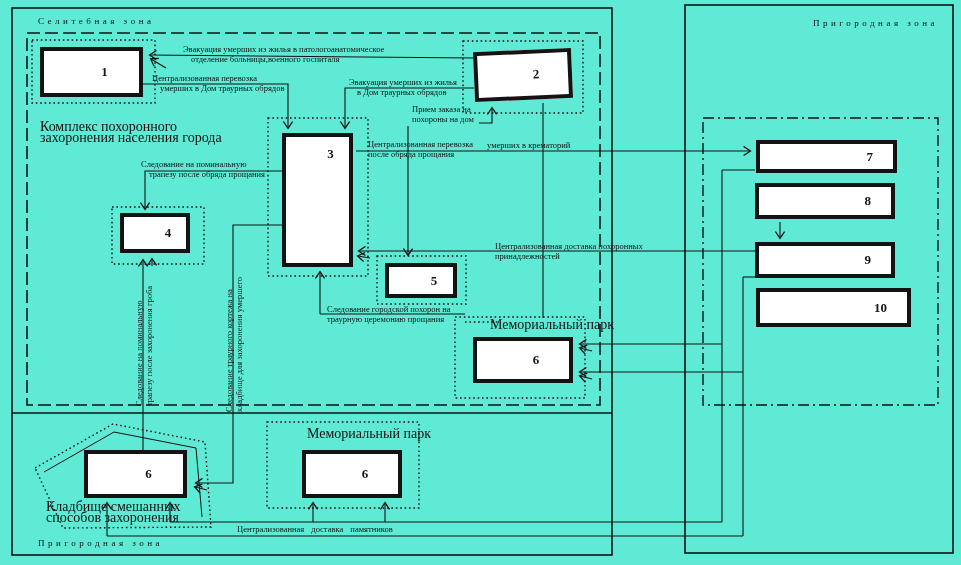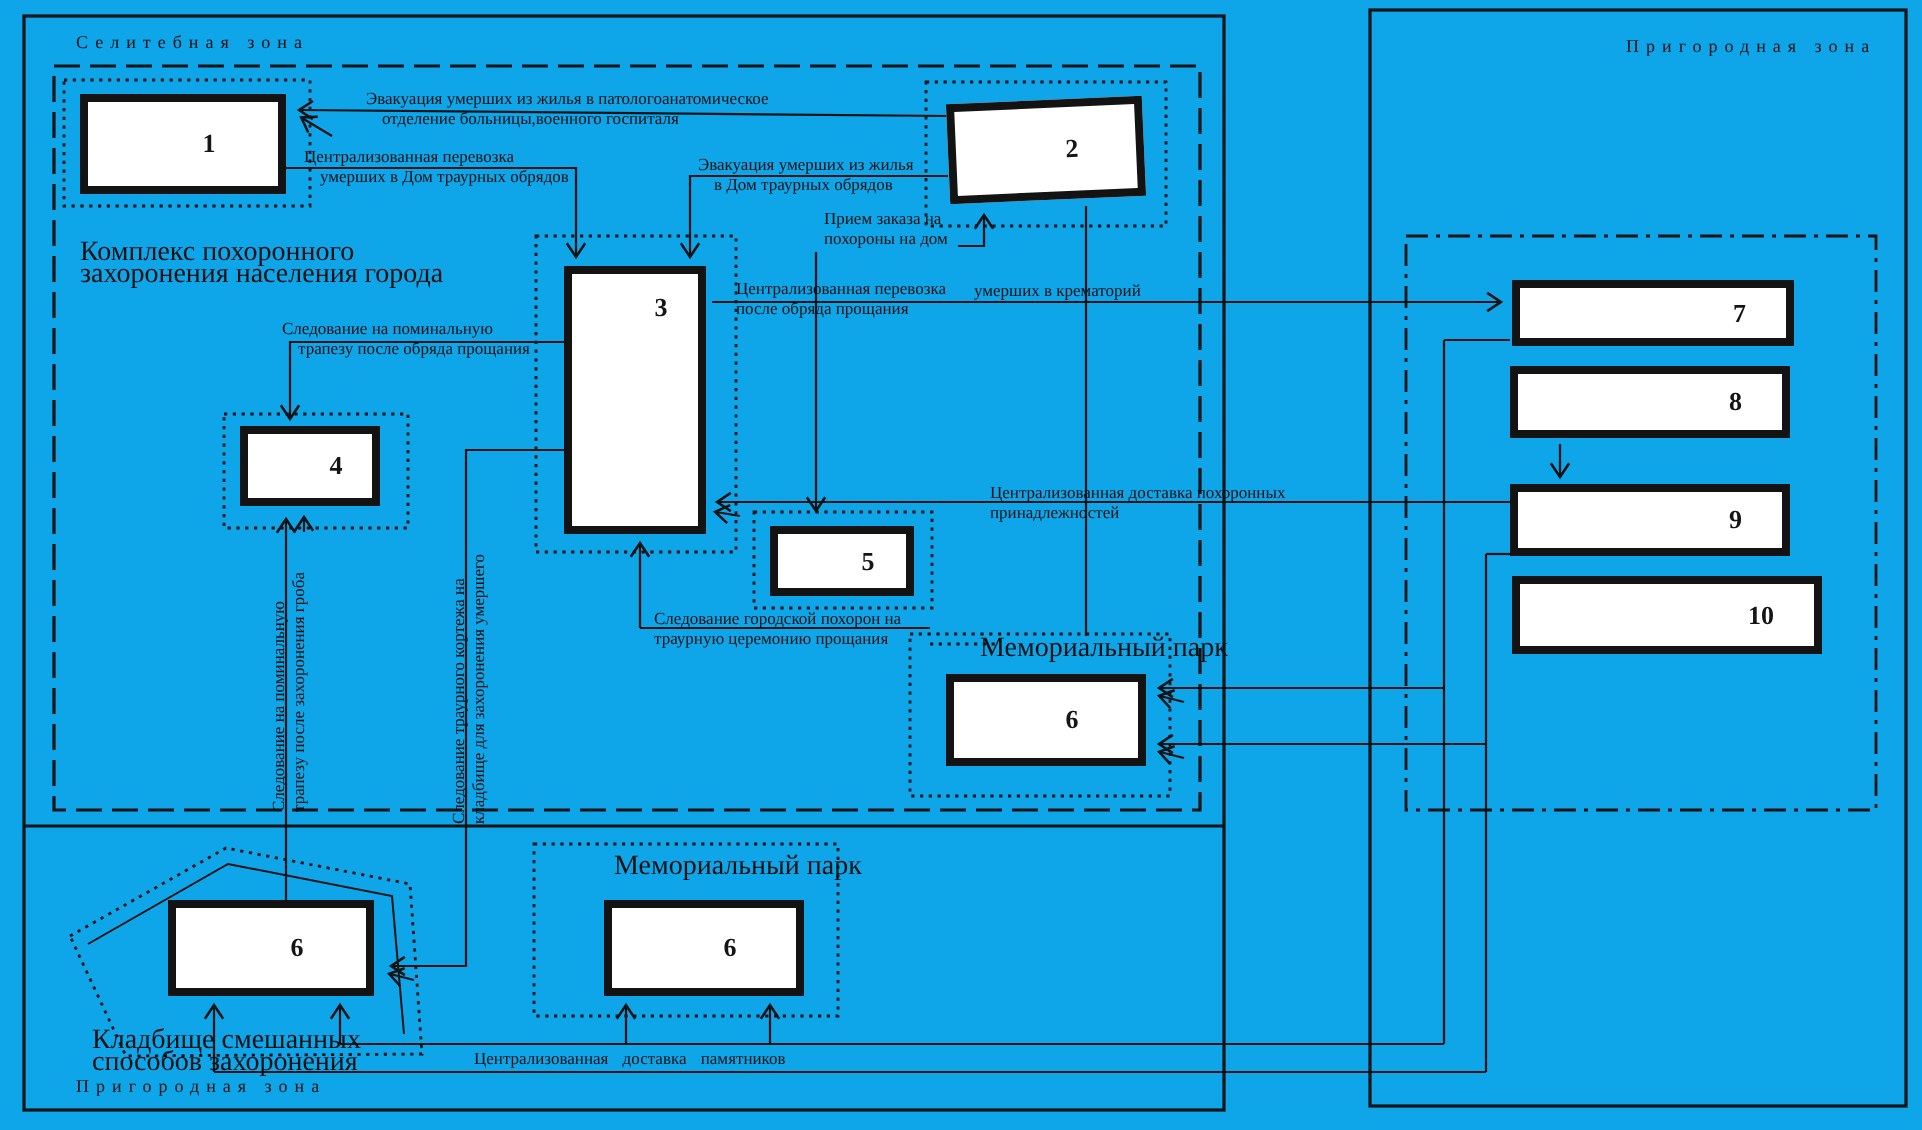--- a/index.html
+++ b/index.html
@@ -1,18 +1,18 @@
 <!DOCTYPE html>
 <html><head>
 <meta charset="utf-8">
 <style>
   html,body{margin:0;padding:0;background:#e8e8e4;}
   .stage{
     position:relative;width:961px;height:565px;overflow:hidden;
-    background:#0ea5e9;color:#151515;
+    background:#5eead4;color:#151515;
     font-family:"Liberation Serif","DejaVu Serif",serif;
   }
   .stage svg{position:absolute;left:0;top:0;}
   .box{
     position:absolute;box-sizing:border-box;border:4px solid #131313;background:#ffffff;
     display:flex;align-items:center;justify-content:center;
   }
   .box span{font-weight:bold;font-size:13px;transform:translateX(13px);}
   .box.num-right{justify-content:flex-end;padding-right:20px;}
   .box.num-right span{transform:none;}
@@ -159,21 +159,21 @@
   <div class="box num-right" style="left:756px;top:288px;width:155px;height:39px">
       <span>10</span>
     </div>
 
   <div class="alabel" style="left:40px;top:122px">
     <div>Комплекс похоронного</div>
     <div>захоронения населения города</div>
   </div>
   <div class="alabel" style="left:490px;top:320px">Мемориальный парк</div>
   <div class="alabel" style="left:307px;top:429px">Мемориальный парк</div>
-  <div class="alabel" style="left:46px;top:516px">
+  <div class="alabel" style="left:46px;top:502px">
     <div>Кладбище смешанных</div>
     <div>способов захоронения</div>
   </div>
 
   <div class="flabel" style="left:183px;top:44px">
     <div>Эвакуация умерших из жилья в патологоанатомическое</div>
     <div class="i2">отделение больницы,военного госпиталя</div>
   </div>
   <div class="flabel" style="left:152px;top:73px">
     <div>Централизованная перевозка</div>

